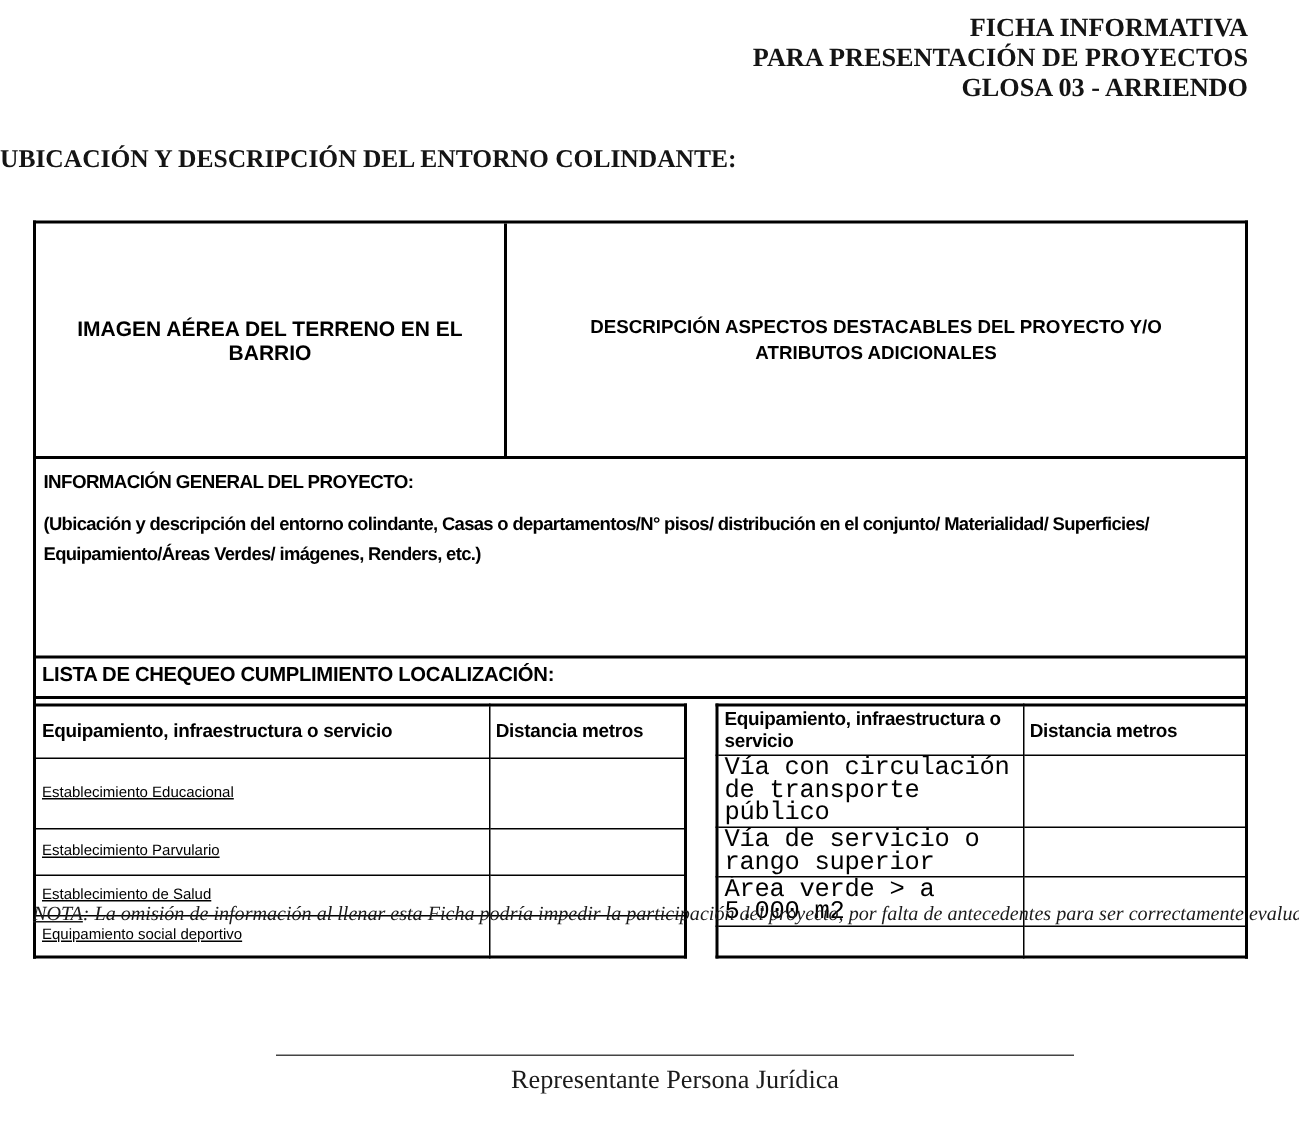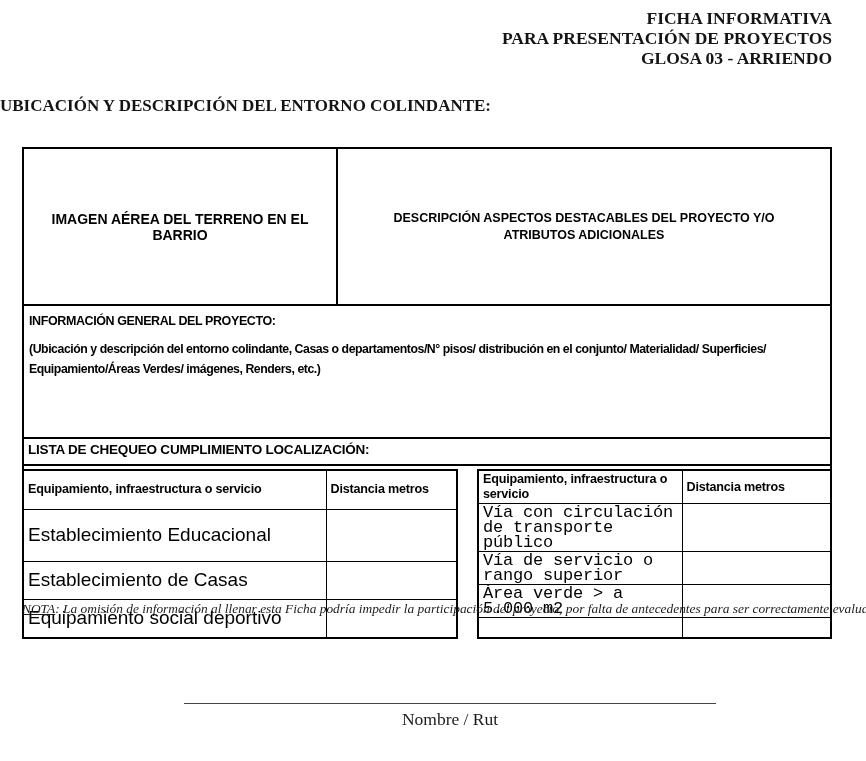--- a/index.html
+++ b/index.html
@@ -73,21 +73,21 @@
   table.chk-right { width:353px; margin-right:-2px; }
   table.chk th, table.chk td {
     border:1.5px solid #000;
     padding:1px 4px;
     vertical-align:middle;
     text-align:left;
     overflow:hidden;
     box-sizing:border-box;
   }
   table.chk th { font-weight:bold; font-size:12.6px; line-height:15px; letter-spacing:-0.2px; }
-  table.chk-left  td { font-size:19px; }
+  table.chk-left  td { font-size:10px;text-decoration:underline; }
   table.chk-right td { font-size:17px; line-height:15px; letter-spacing:-0.2px;font-family:Liberation Mono, monospace; }
   .col-equip-l { width:303px; }
   .col-dist-l  { width:131px; }
   .col-equip-r { width:204px; }
   .col-dist-r  { width:149px; }
   tr.h-hdr-l { height:26px; }
   tr.h-hdr-r { height:29px; }
   tr.h-tall  { height:35px; }
   tr.h-std   { height:20px; }
   tr.h-std2  { height:23px; }
@@ -148,22 +148,26 @@
       <table class="chk chk-left">
         <tbody>
             <tr class="h-hdr-l">
           <th class="col-equip-l">Equipamiento, infraestructura o servicio</th>
           <th class="col-dist-l">Distancia metros</th>
         </tr>
         <tr class="h-tall">
           <td>Establecimiento Educacional</td>
           <td></td>
         </tr>
-        <tr class="h-std">
-          <td>Establecimiento de Casas</td>
+        <tr class="h-std2">
+          <td>Establecimiento Parvulario</td>
+          <td></td>
+        </tr>
+        <tr class="h-std">
+          <td>Establecimiento de Salud</td>
           <td></td>
         </tr>
         <tr class="h-std">
           <td>Equipamiento social deportivo</td>
           <td></td>
         </tr>
       </tbody>
         </table>
 
       <table class="chk chk-right">
@@ -193,16 +197,16 @@
 
     </div>
   </div>
 
   <div class="nota">
     <span class="nota-label">NOTA</span><span>: La omisión de información al llenar esta Ficha podría impedir la participación del proyecto, por falta de antecedentes para ser correctamente evaluado.</span>
   </div>
 
   <div class="signature">
     <div class="sig-line"></div>
-    <div>Nombre / Rut</div>
+    <div>Representante Persona Jurídica</div>
   </div>
 
 </div>
 
 </body></html>

